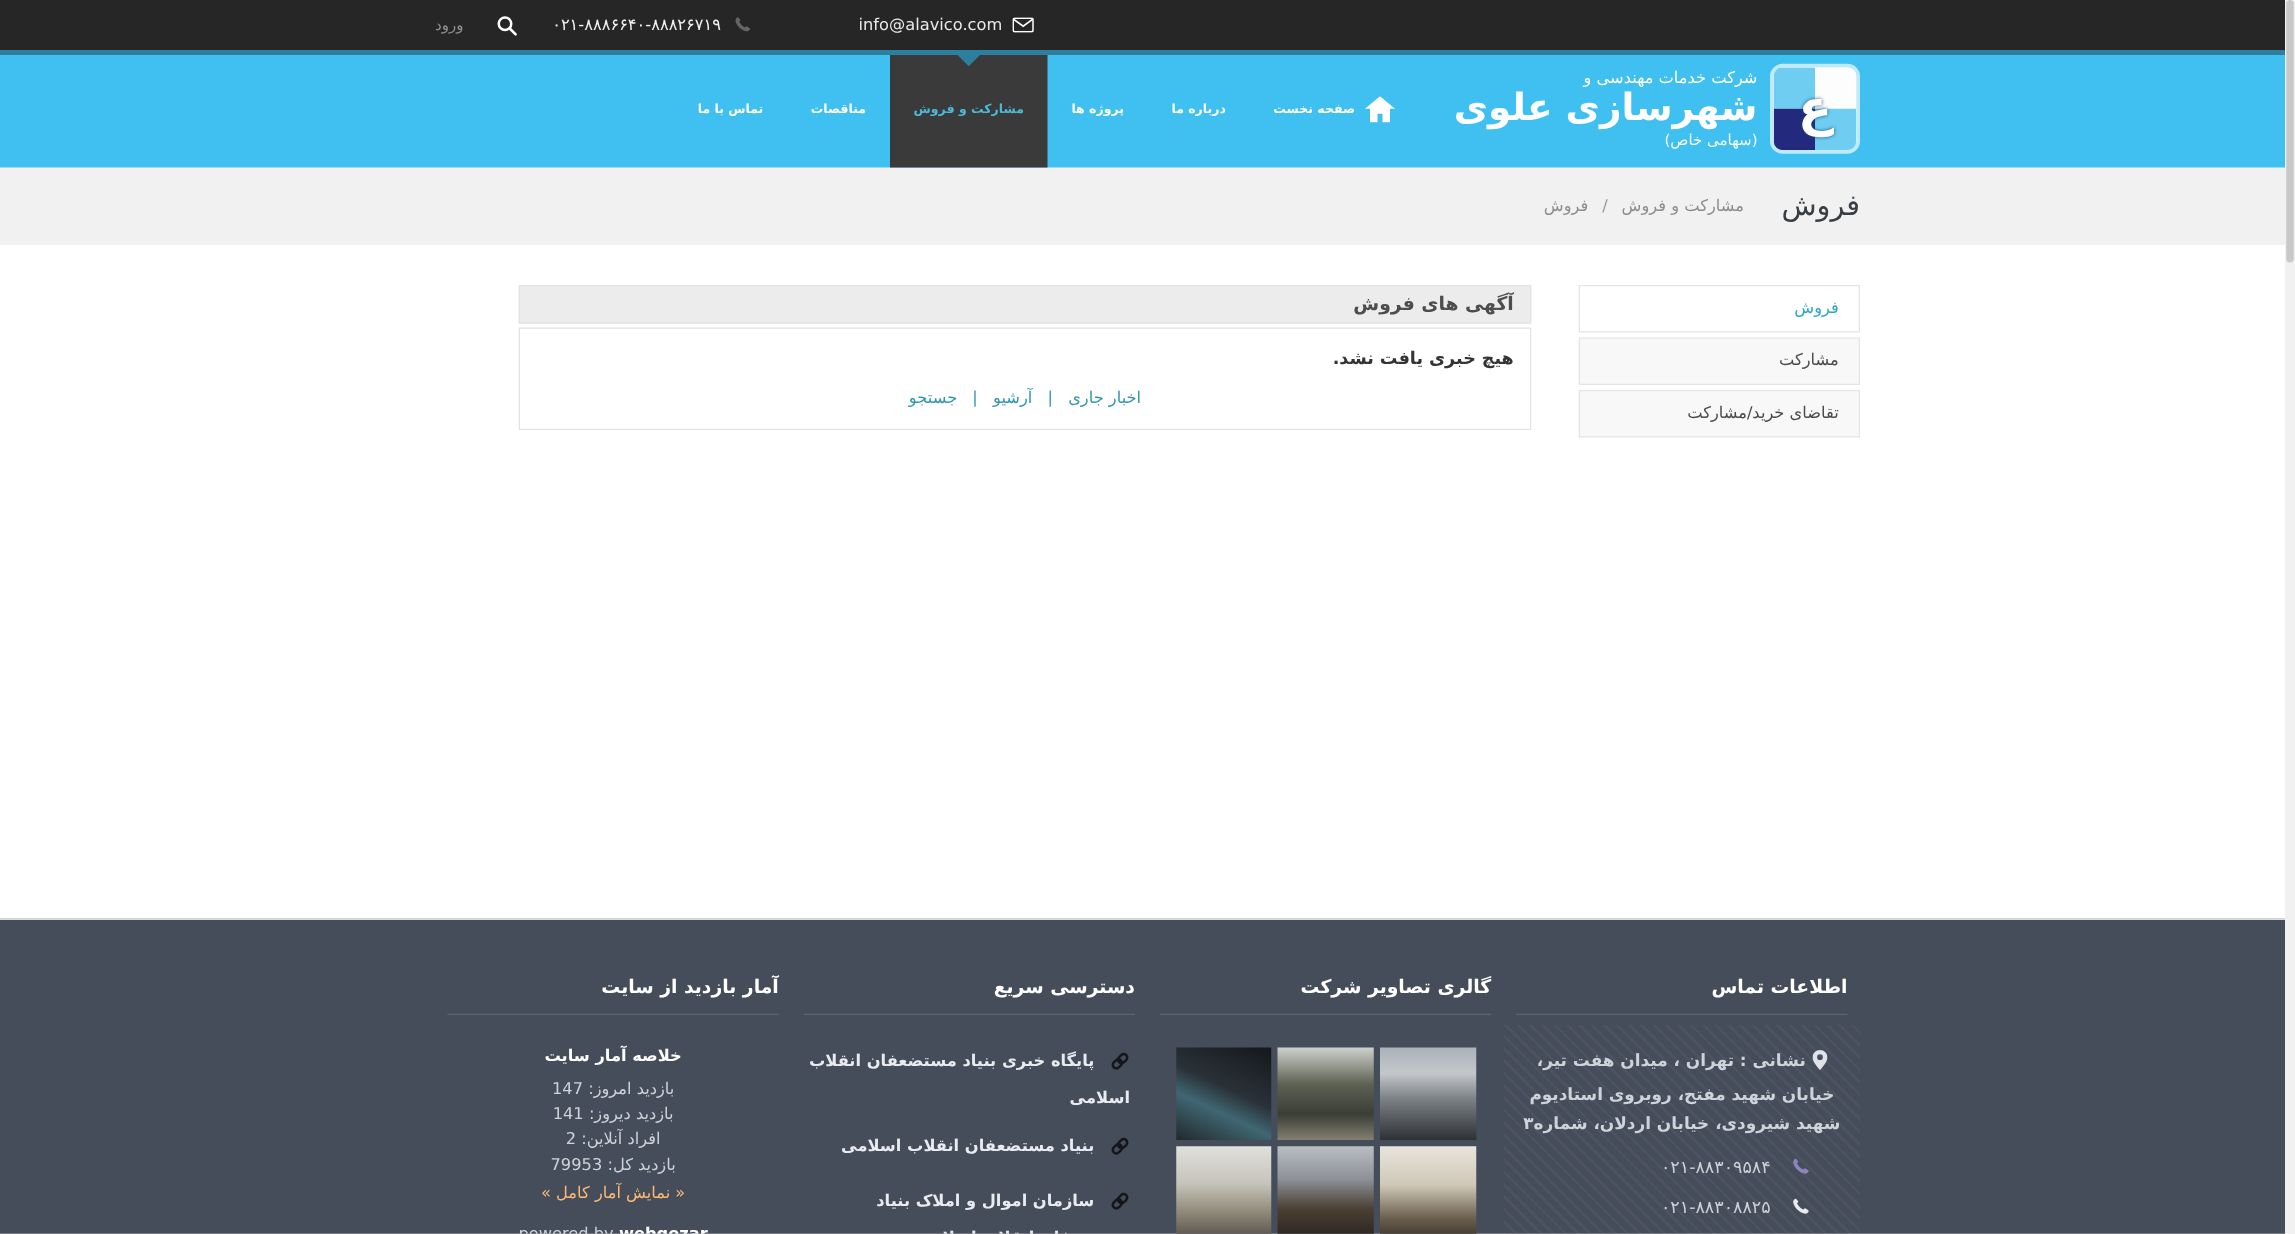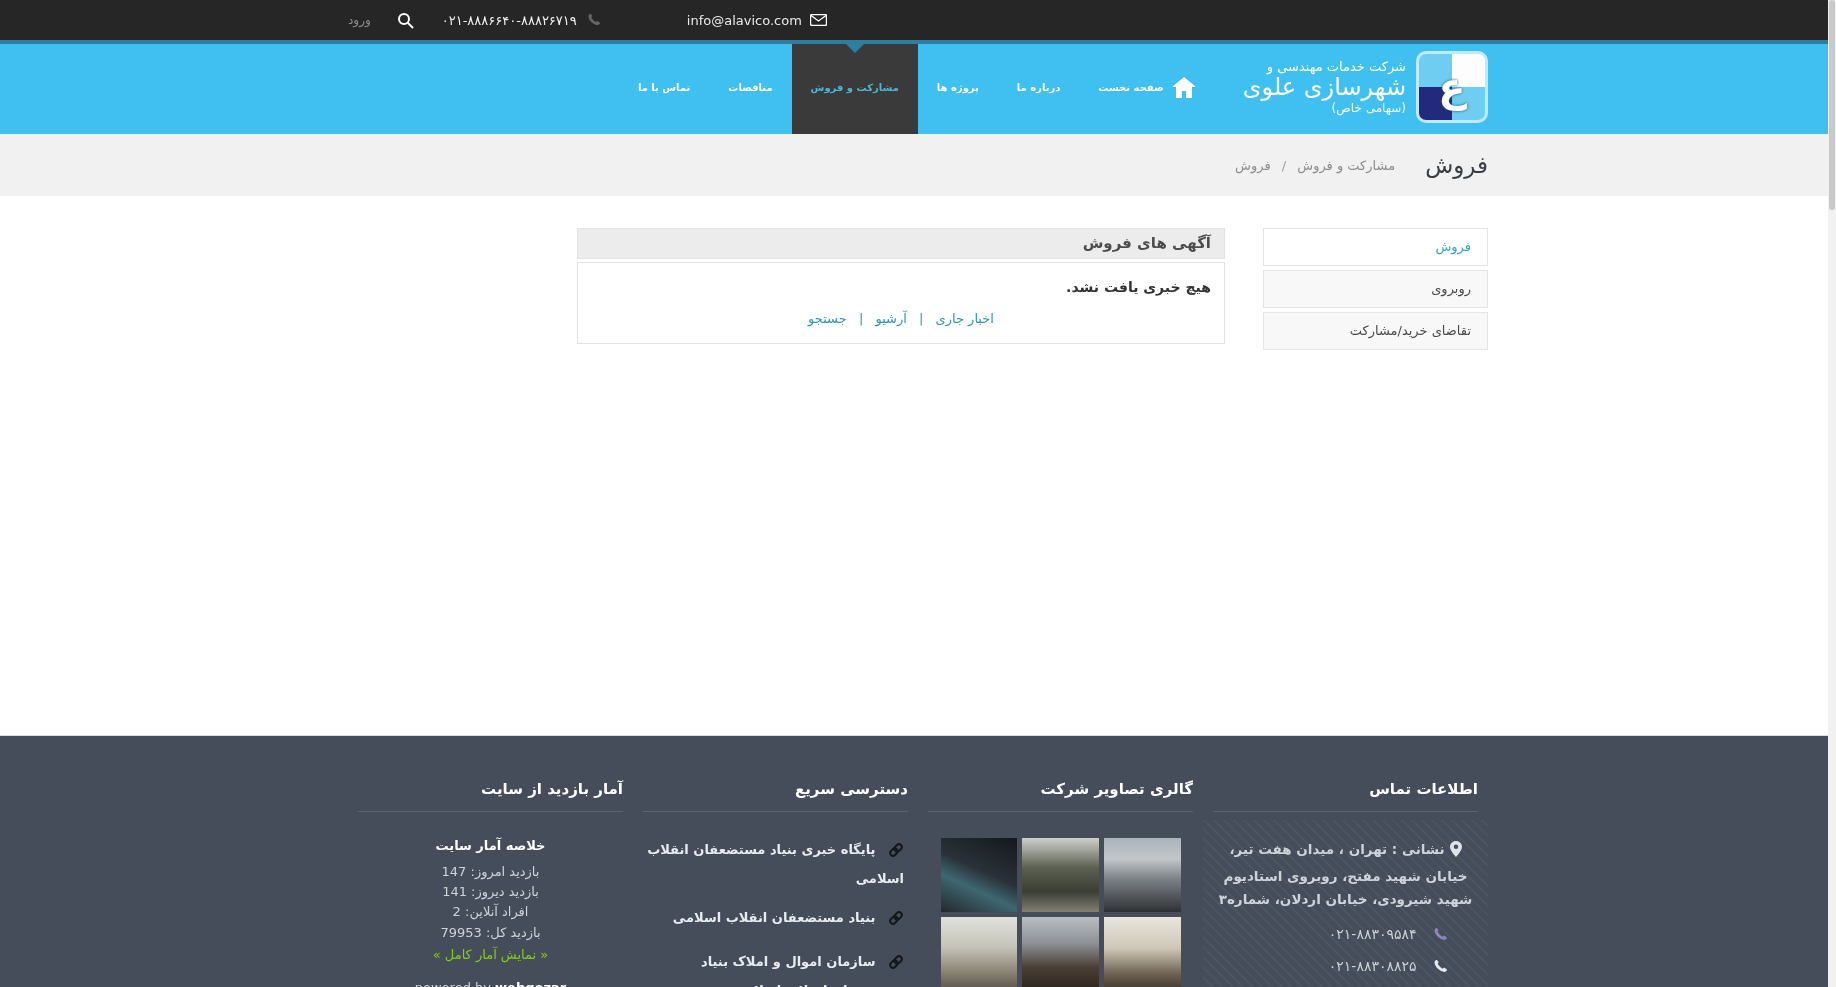--- a/index.html
+++ b/index.html
@@ -44,21 +44,21 @@
   .logo-mark .q1 { top: 0; right: 0; background: #fdfdfd; }
   .logo-mark .q2 { top: 0; left: 0; background: #6fcdf2; }
   .logo-mark .q3 { bottom: 0; right: 0; background: #6fcdf2; }
   .logo-mark .q4 { bottom: 0; left: 0; background: #232a7e; }
   .logo-mark .mono {
     position: absolute; inset: 0; display: flex; align-items: center; justify-content: center;
     font-size: 40px; font-weight: bold; color: #ffffff; text-shadow: 0 0 3px #1b4a6b;
   }
   .logo-text { margin-right: 10px; color: #fff; }
   .logo-line1 { font-size: 13px; }
-  .logo-line2 { font-size: 24px; font-weight: normal; line-height: 1.15; }
+  .logo-line2 { font-size: 30px; font-weight: bold; line-height: 1.15; }
   .logo-line3 { font-size: 12px; opacity: .95; }
 
   .menu { display: flex; align-items: stretch; height: 94px; margin-right: 28px; }
   .menu-item {
     display: flex; align-items: center; height: 94px; padding: 0 19px;
     color: #ffffff; font-size: 10px; font-weight: bold; cursor: pointer;
     position: relative; white-space: nowrap; text-decoration: none;
   }
   .menu-item .home-ic { margin-left: 8px; display: flex; }
   .menu-item.active { background: #3a3a3a; color: #4cb9d8; }
@@ -78,21 +78,21 @@
 
   
   .content { padding: 32px 0 0; min-height: 539px; }
   .content .container { display: flex; align-items: flex-start; }
   .sidebar { width: 225px; margin-left: 14px; }
   .side-item {
     background: #f8f8f8; border: 1px solid #e5e5e5; height: 38px; line-height: 36px;
     padding: 0 16px; font-size: 13px; color: #4a4a4a; margin-bottom: 4px; cursor: pointer;
   }
   .side-item.active { background: #ffffff; color: #2fa6c7; }
-  .mainbox { width: 648px; margin-right: 24px; margin-left: 0; border-radius: 17px; }
+  .mainbox { width: 810px; margin-right: 24px; margin-left: 0; border-radius: 17px; }
   .mainbox-head {
     background: #ececec; border: 1px solid #e3e3e3; height: 31px; line-height: 29px;
     padding: 0 13px; font-size: 15px; font-weight: bold; color: #4d4d4d; margin-bottom: 3px;
   }
   .mainbox-body {
     border: 1px solid #e3e3e3; background: #fff; padding: 16px 13px 15px; min-height: 82px;
   }
   .empty-msg { font-size: 14px; font-weight: bold; color: #333; text-align: right; }
   .newslinks { margin-top: 16px; text-align: center; font-size: 13px; }
   .newslinks a { color: #2f96ad; text-decoration: none; cursor: pointer; }
@@ -133,21 +133,21 @@
   .qlinks { margin-top: 26px; }
   .qlink {
     display: block; text-align: right; font-size: 13px; font-weight: bold; color: #e8ebef;
     text-decoration: none; margin-bottom: 15px; line-height: 1.9; cursor: pointer; padding-right: 4px;
   }
   .qlink .chain { display: inline-block; vertical-align: -4px; margin-left: 8px; }
 
   .stats { margin-top: 24px; text-align: center; font-size: 13px; line-height: 1.55; color: #ced3da; }
   .stats .sub { font-weight: bold; color: #ffffff; margin-bottom: 6px; }
   .stats .srow { color: #ced3da; }
-  .stats .full { color: #84cc16; cursor: pointer; display: inline-block; margin-top: 2px; }
+  .stats .full { color: #fdba74; cursor: pointer; display: inline-block; margin-top: 2px; }
   .powered { direction: ltr; unicode-bidi: embed; color: #ced3da; margin-top: 13px; }
   .powered b { color: #ffffff; }
 
   
   .scrollbar { position: fixed; top: 0; left: auto; right: 0; width: 8px; height: 987px; background: #f1f1f1; z-index: 50; }
   .scrollbar .thumb { position: absolute; top: 0; left: 1px; width: 6px; height: 210px; background: #c9c9c9; border-radius: 3px; }
 </style>
 </head>
 <body>
 
@@ -237,21 +237,21 @@
       <span class="sep">/</span>
       <a>فروش</a>
     </div>
   </div>
 </div>
 
 <div class="content">
   <div class="container">
     <aside class="sidebar">
       <div class="side-item active"><span>فروش</span></div>
-      <div class="side-item"><span>روبروی</span></div>
+      <div class="side-item"><span>مشارکت</span></div>
       <div class="side-item"><span>تقاضای خرید/مشارکت</span></div>
     </aside>
     <section class="mainbox">
       <div class="mainbox-head">آگهی های فروش</div>
       <div class="mainbox-body">
         <div class="empty-msg">هیچ خبری یافت نشد.</div>
         <div class="newslinks">
           <a>اخبار جاری</a>
           <span class="pipe">|</span>
           <a>آرشیو</a>

